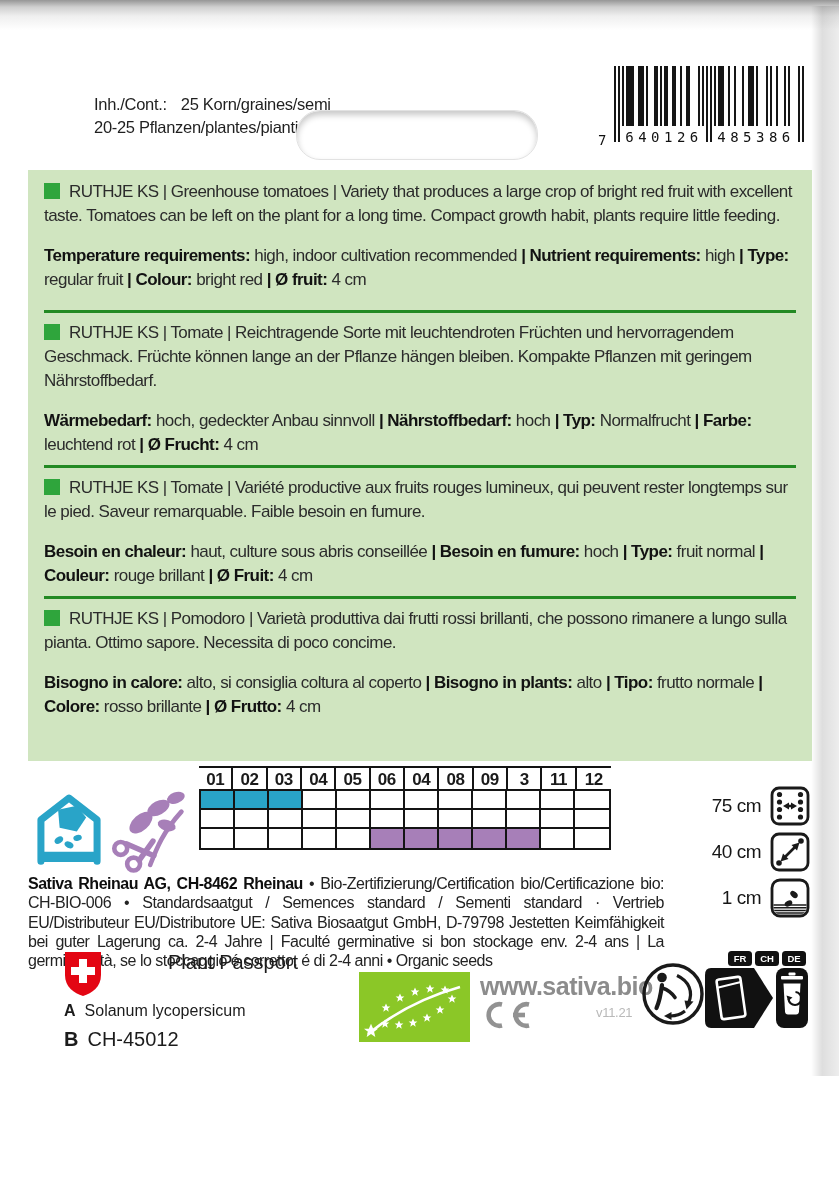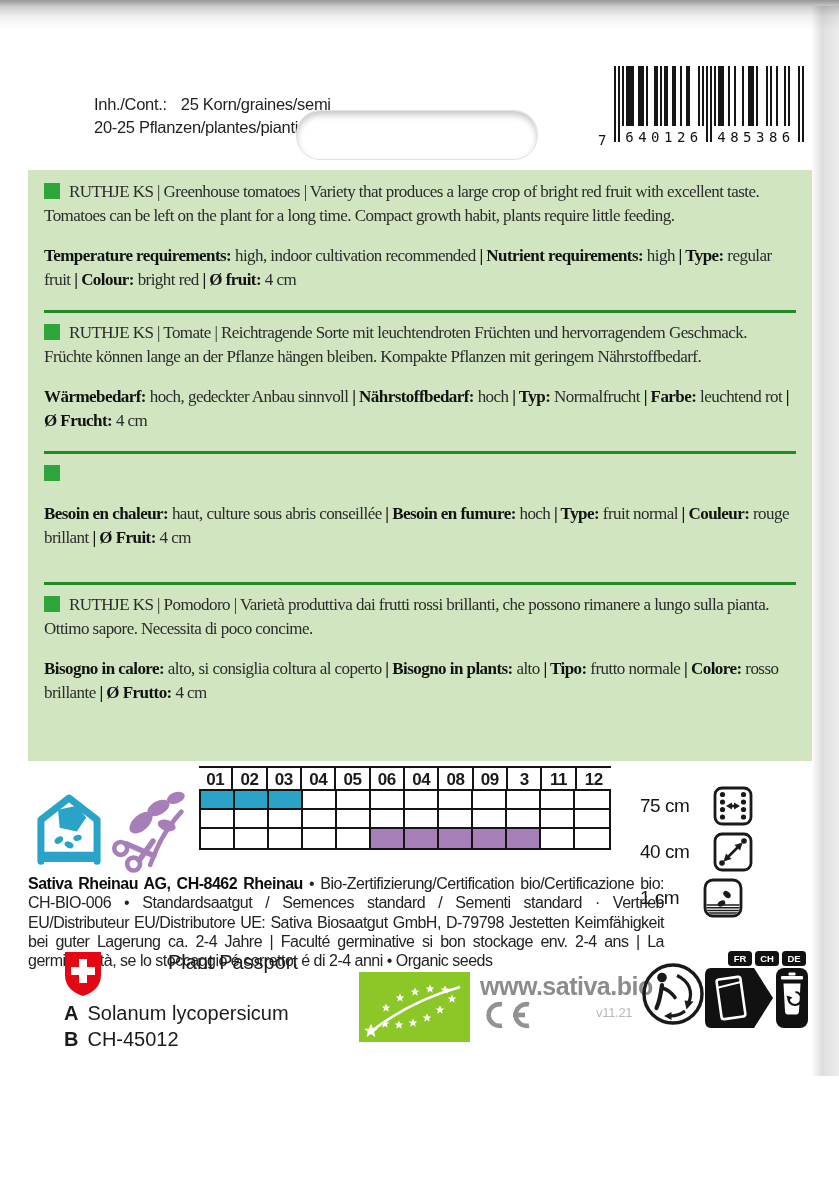--- a/index.html
+++ b/index.html
@@ -21,21 +21,21 @@
   .barcode svg{position:absolute;left:16px;top:0;}
   .bc-digit{position:absolute;top:63px;font-family:"DejaVu Sans Mono",monospace;
     font-size:14px;color:#111;}
   .bc-lead{left:0px;top:66px;}
   .bc-left{left:24px;width:84px;text-align:center;letter-spacing:4.5px;}
   .bc-right{left:116px;width:84px;text-align:center;letter-spacing:4.5px;}
 
   
   .panel{position:absolute;left:28px;top:170px;width:784px;height:591px;box-sizing:border-box;
     background:#d0e5c0;padding:10px 16px 0 16px;}
-  .section{overflow:hidden;font-family:Liberation Serif, serif;}
+  .section{overflow:hidden;}
   .section.s1{min-height:130px}.section.s2{min-height:130px}
   .section.s3{min-height:120px}.section.s4{min-height:110px}
   .desc,.specs{margin:0 0 5px;font-size:17px;line-height:24px;letter-spacing:-.55px;color:#2b2b2b;}
   .specs{margin-bottom:8px;margin-top:16px;}
   .specs b,.desc b{color:#121212;}
   .bullet{display:inline-block;width:16px;height:16px;background:#2fa53c;margin-right:9px;
     vertical-align:-2px;}
   .divider{height:3px;background:#238a23;margin:0 0 8px 0;}
 
   
@@ -48,32 +48,32 @@
     border:2px solid #141414;display:grid;grid-template-columns:repeat(12,1fr);
     grid-auto-rows:19px;background:#fff;}
   .cal-cell{border-right:2px solid #141414;border-bottom:2px solid #141414;}
   .cal-cell:nth-child(12n){border-right:none;}
   .cal-cell:nth-child(n+25){border-bottom:none;}
 
   .sow-icon{position:absolute;left:30px;top:790px;}
   .harvest-icon{position:absolute;left:106px;top:784px;}
 
   .spacing-row{position:absolute;left:640px;width:170px;height:40px;display:flex;
-    align-items:center;gap:24px;}
+    align-items:center;justify-content:flex-end;gap:9px;}
   .spacing-label{font-size:19px;letter-spacing:-.5px;color:#161616;}
 
   
   .company{position:absolute;left:28px;top:858px;width:636px;font-size:16px;line-height:19.3px;
     letter-spacing:-.5px;text-align:justify;color:#232323;}
   .company b{color:#0e0e0e;}
 
   
   .swiss{position:absolute;left:64px;top:951px;}
   .passport-title{position:absolute;left:168px;top:951px;font-size:20px;color:#1c1c1c;}
-  .pass-a{position:absolute;left:64px;top:1002px;font-size:20px;color:#1c1c1c;}
+  .pass-a{position:absolute;left:64px;top:1002px;font-size:16px;color:#1c1c1c;}
   .pass-b{position:absolute;left:64px;top:1028px;font-size:20px;color:#1c1c1c;}
   .pass-a b,.pass-b b{margin-right:9px;}
   .eu-logo{position:absolute;left:359px;top:972px;}
   .website{position:absolute;left:480px;top:972px;font-size:25px;font-weight:bold;
     color:#8c8c8c;letter-spacing:-.5px;}
   .ce{position:absolute;left:480px;top:1001px;}
   .version{position:absolute;left:596px;top:1005px;font-size:13px;color:#b9b9b9;
     letter-spacing:-.3px;}
   .triman{position:absolute;left:641px;top:962px;}
   .disposal{position:absolute;left:702px;top:950px;}
@@ -151,21 +151,21 @@
       <p class="desc"><span class="bullet"></span><span>RUTHJE KS | Greenhouse tomatoes | Variety that produces a large crop of bright red fruit with excellent taste. Tomatoes can be left on the plant for a long time. Compact growth habit, plants require little feeding.</span></p>
       <p class="specs"><b>Temperature requirements: </b>high, indoor cultivation recommended<b> | </b><b>Nutrient requirements: </b>high<b> | </b><b>Type: </b>regular fruit<b> | </b><b>Colour: </b>bright red<b> | </b><b>Ø fruit: </b>4 cm</p>
     </div>
     <div class="divider"></div>
     <div class="section s2">
       <p class="desc"><span class="bullet"></span><span>RUTHJE KS | Tomate | Reichtragende Sorte mit leuchtendroten Früchten und hervorragendem Geschmack. Früchte können lange an der Pflanze hängen bleiben. Kompakte Pflanzen mit geringem Nährstoffbedarf.</span></p>
       <p class="specs"><b>Wärmebedarf: </b>hoch, gedeckter Anbau sinnvoll<b> | </b><b>Nährstoffbedarf: </b>hoch<b> | </b><b>Typ: </b>Normalfrucht<b> | </b><b>Farbe: </b>leuchtend rot<b> | </b><b>Ø Frucht: </b>4 cm</p>
     </div>
     <div class="divider"></div>
     <div class="section s3">
-      <p class="desc"><span class="bullet"></span></p>
+      <p class="desc"><span class="bullet"></span><span>RUTHJE KS | Tomate | Variété productive aux fruits rouges lumineux, qui peuvent rester longtemps sur le pied. Saveur remarquable. Faible besoin en fumure.</span></p>
       <p class="specs"><b>Besoin en chaleur: </b>haut, culture sous abris conseillée<b> | </b><b>Besoin en fumure: </b>hoch<b> | </b><b>Type: </b>fruit normal<b> | </b><b>Couleur: </b>rouge brillant<b> | </b><b>Ø Fruit: </b>4 cm</p>
     </div>
     <div class="divider"></div>
     <div class="section s4">
       <p class="desc"><span class="bullet"></span><span>RUTHJE KS | Pomodoro | Varietà produttiva dai frutti rossi brillanti, che possono rimanere a lungo sulla pianta. Ottimo sapore. Necessita di poco concime.</span></p>
       <p class="specs"><b>Bisogno in calore: </b>alto, si consiglia coltura al coperto<b> | </b><b>Bisogno in plants: </b>alto<b> | </b><b>Tipo: </b>frutto normale<b> | </b><b>Colore: </b>rosso brillante<b> | </b><b>Ø Frutto: </b>4 cm</p>
     </div>
   </div>
 
   <svg class="sow-icon" width="78" height="80" viewBox="0 0 100 100">

